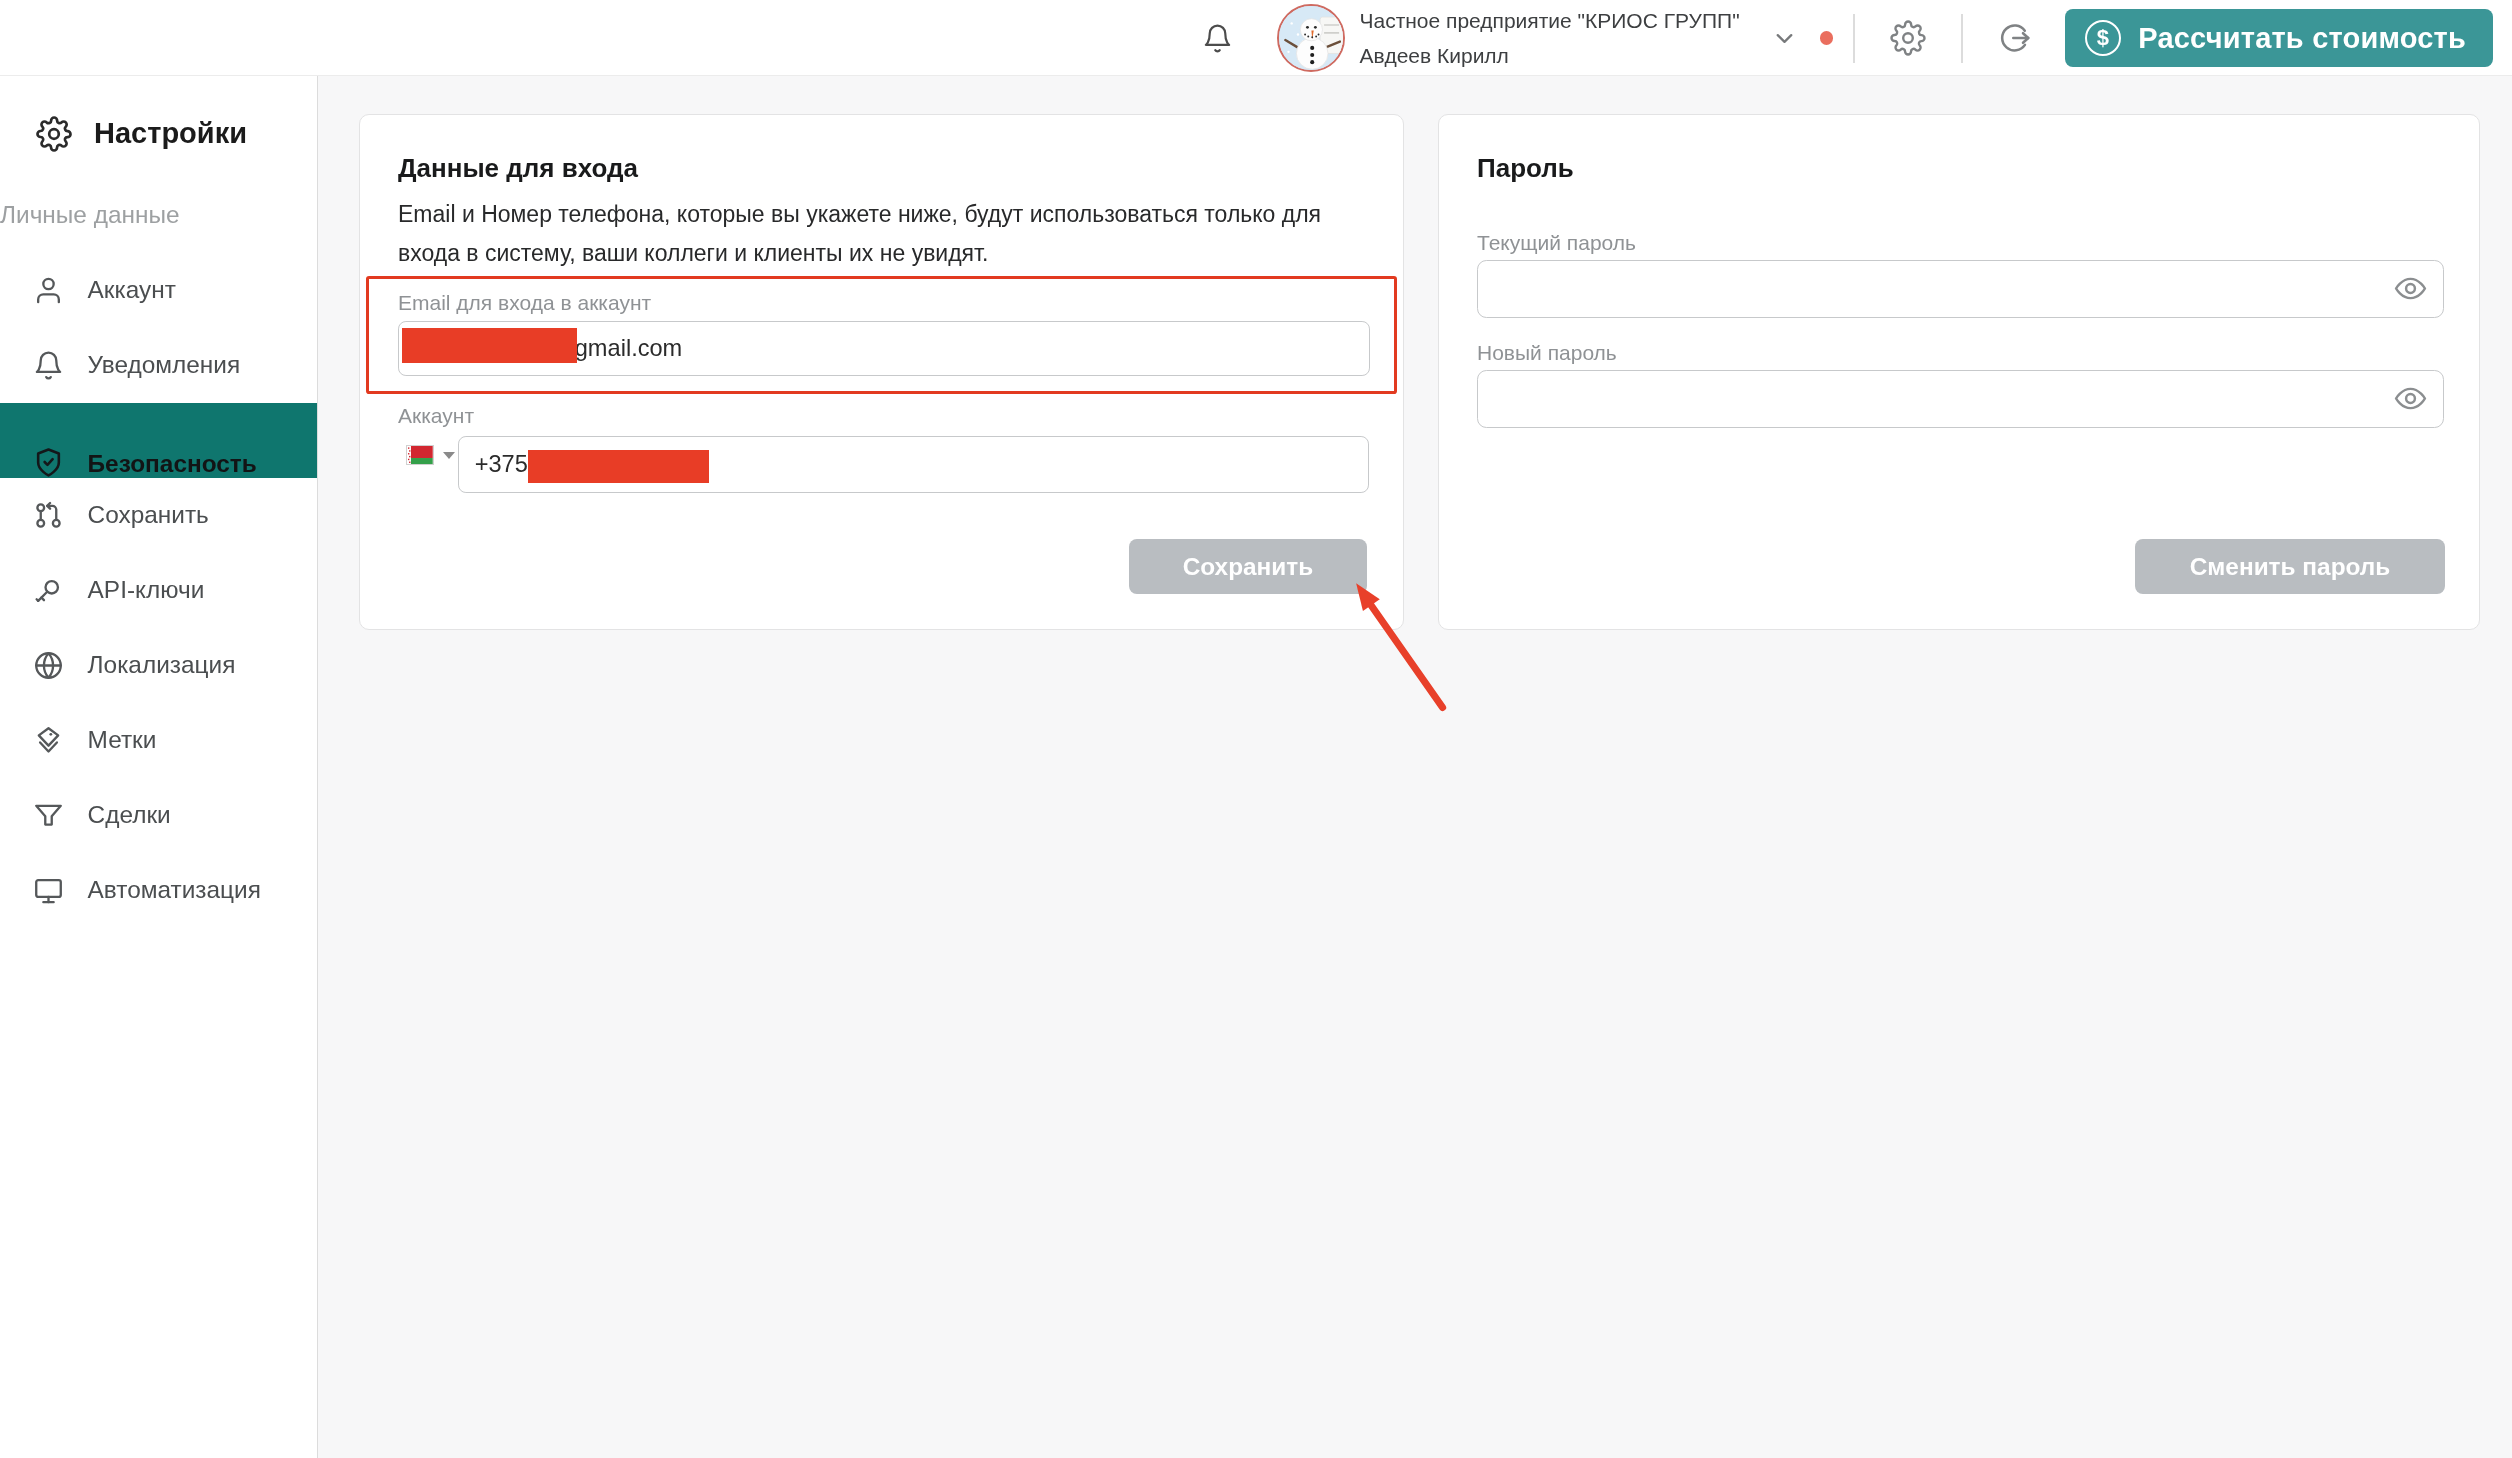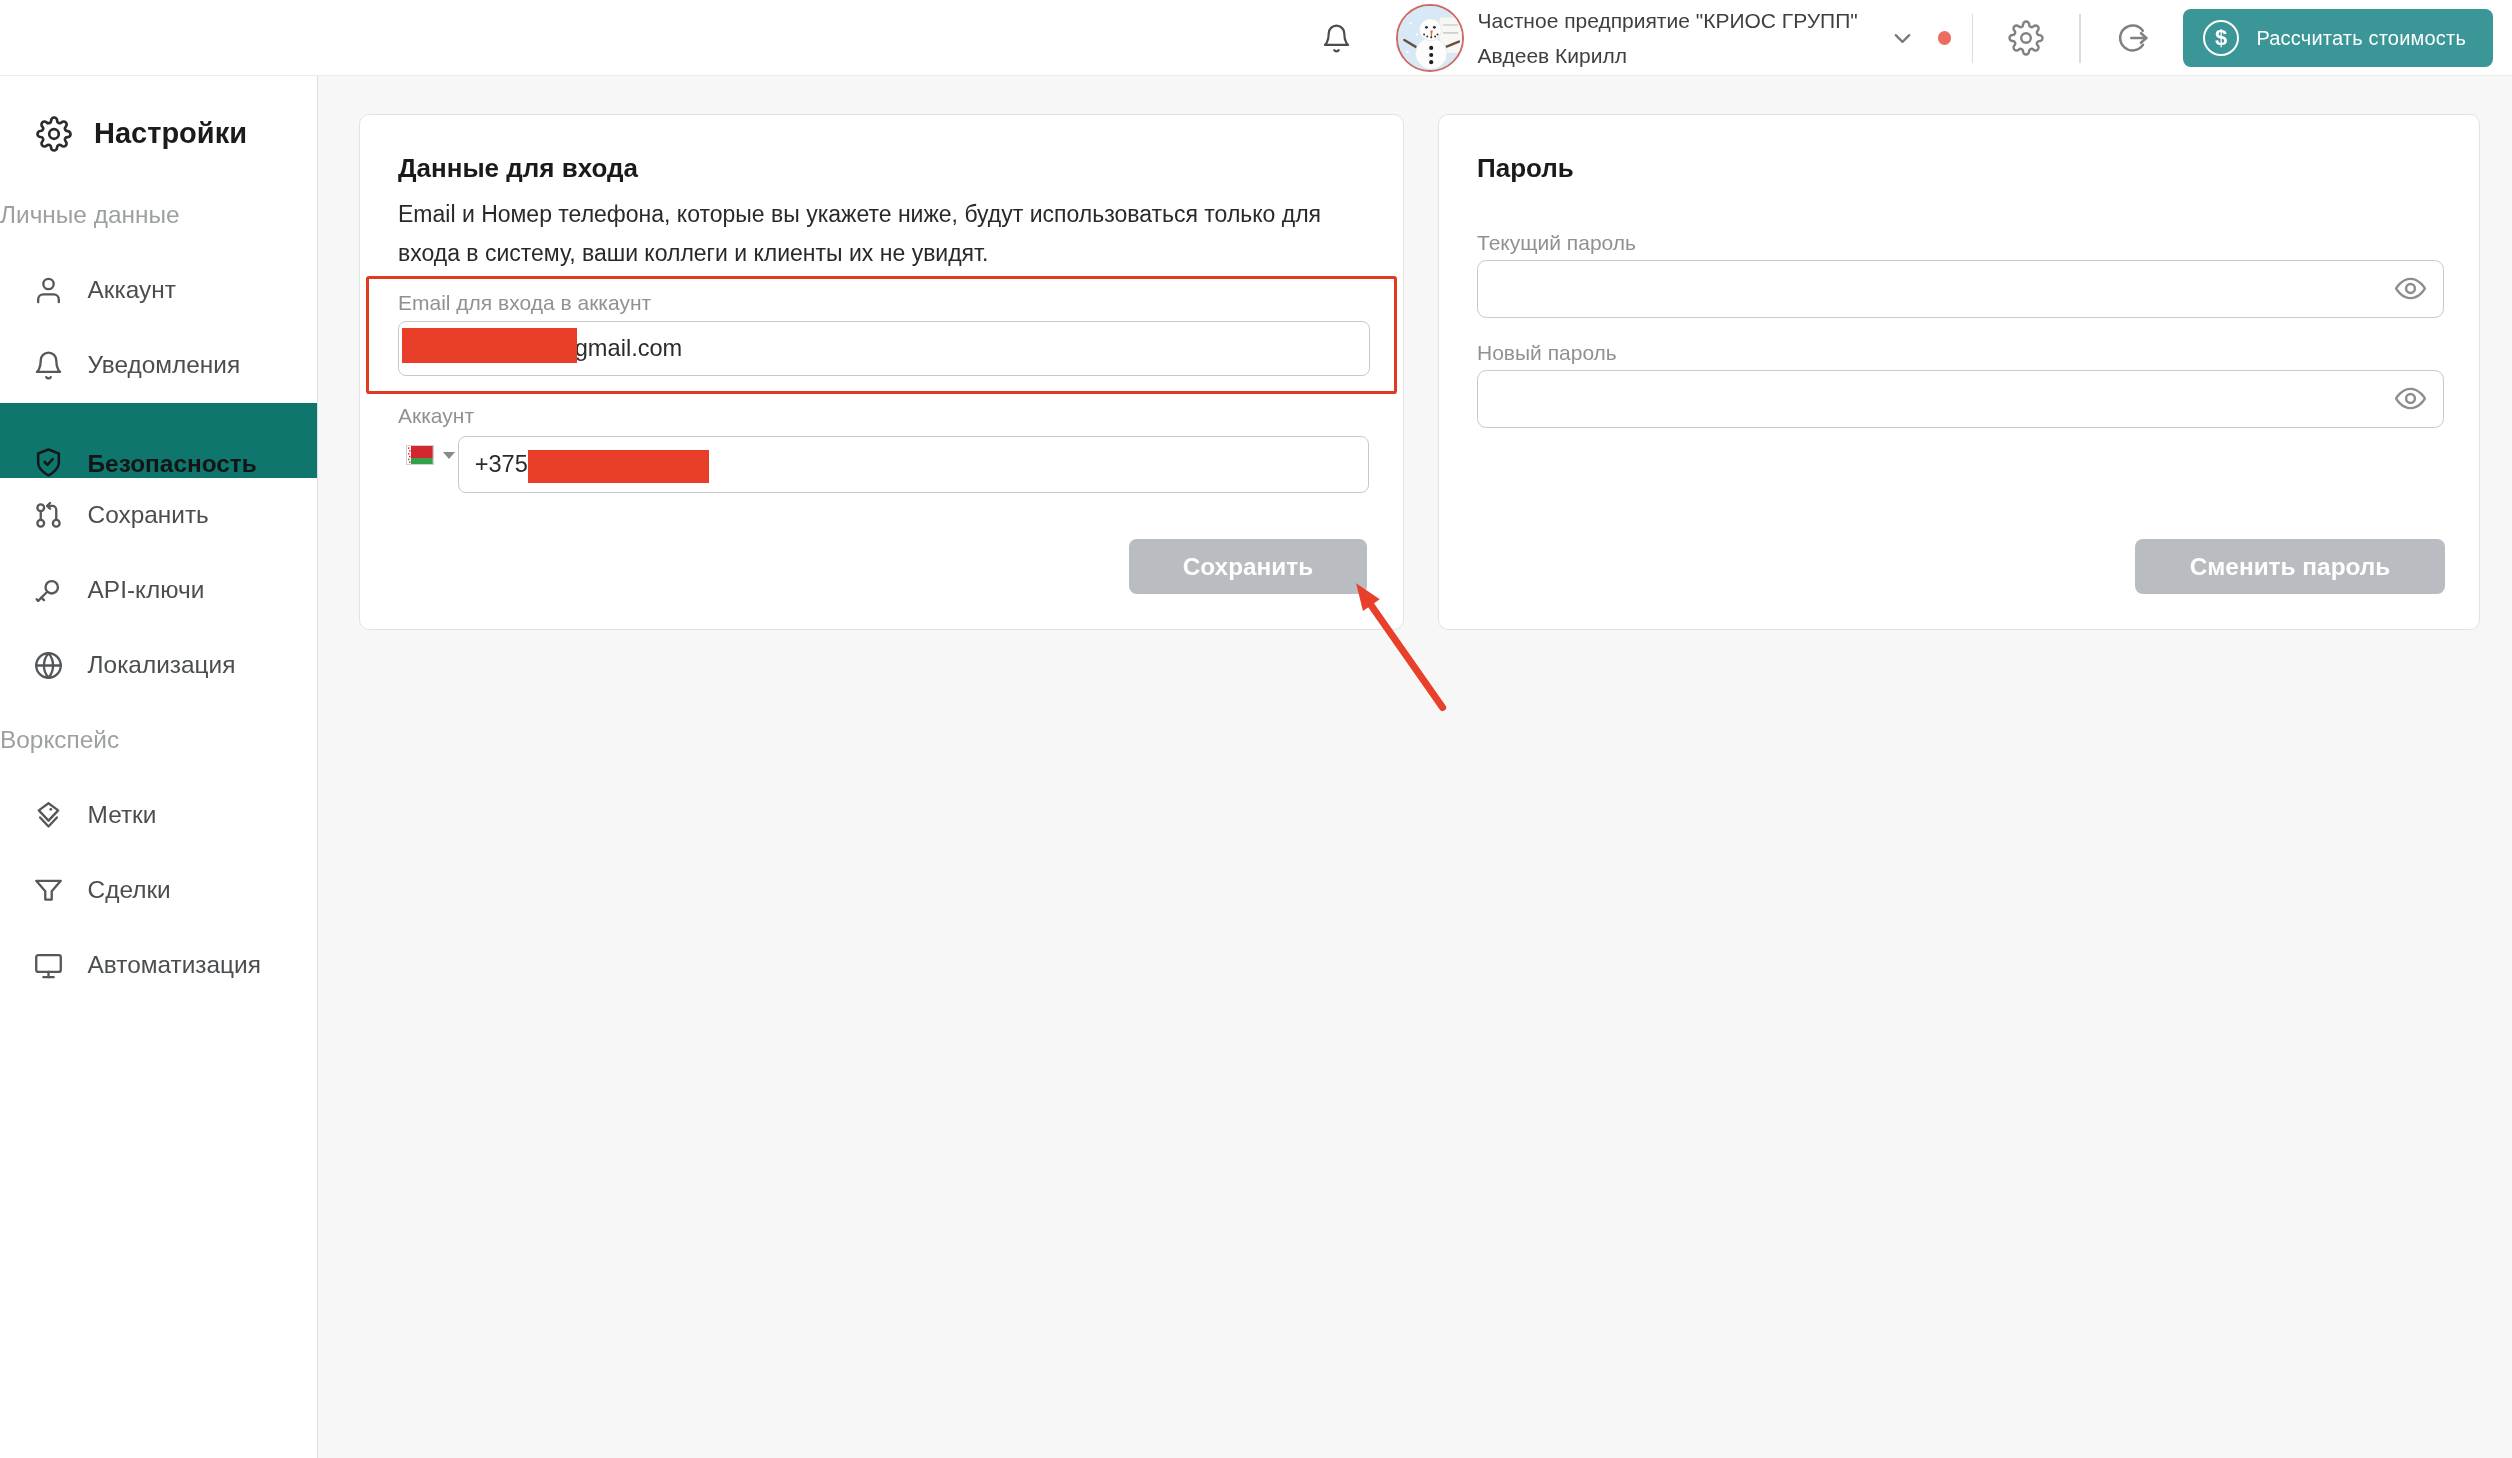--- a/index.html
+++ b/index.html
@@ -34,21 +34,21 @@
   .tb-logout{width:36px;height:36px;color:#7f8284;margin:0 33px;cursor:pointer;}
   .tb-btn{
     height:58px;background:#3b9697;border:none;border-radius:7.9px;
     display:flex;align-items:center;gap:17.3px;padding:0 27px 0 20.4px;cursor:pointer;
   }
   .tb-btn .dollar{
     width:36px;height:36px;border:2.4px solid #ffffff;border-radius:50%;
     color:#ffffff;font-size:22px;font-weight:bold;
     display:flex;align-items:center;justify-content:center;box-sizing:border-box;
   }
-  .tb-btn .lbl{color:#ffffff;font-size:20px;font-weight:normal;letter-spacing:0.2px;}
+  .tb-btn .lbl{color:#ffffff;font-size:29px;font-weight:bold;letter-spacing:0.2px;}
   
   .sidebar{
     position:absolute;left:0;top:76px;bottom:0;width:318px;background:#ffffff;
     border-right:1.6px solid #dcdcdc;box-sizing:border-box;
   }
   .sb-title{
     height:75px;margin-top:20.4px;display:flex;align-items:center;gap:22px;padding-left:36px;
     font-size:29px;font-weight:bold;color:#1b1b1b;
   }
   .sb-title .ico{width:36px;height:36px;color:#2b2b2b;}
@@ -248,21 +248,20 @@
 
   <div class="sb-item">
     <svg class="ico" viewBox="0 0 24 24" fill="none" stroke="currentColor" stroke-width="1.8" stroke-linecap="round" stroke-linejoin="round">
       <circle cx="12" cy="12" r="9.5"></circle>
       <line x1="2.5" y1="12" x2="21.5" y2="12"></line>
       <path d="M12 2.5a14.5 14.5 0 0 1 0 19a14.5 14.5 0 0 1 0-19z"></path>
     </svg>
     <span>Локализация</span>
   </div>
 
-  <div class="sb-section">Воркспейс</div>
 
   <div class="sb-item">
     <svg class="ico" viewBox="0 0 24 24" fill="none" stroke="currentColor" stroke-width="1.8" stroke-linecap="round" stroke-linejoin="round">
       <path d="M12 2.5 L19.5 8 L12 16 L4.5 8 Z"></path>
       <circle cx="13.8" cy="7.2" r="1.1" fill="currentColor" stroke="none"></circle>
       <polyline points="5.5 13.5 12 20.5 18.5 13.5"></polyline>
     </svg>
     <span>Метки</span>
   </div>
 

